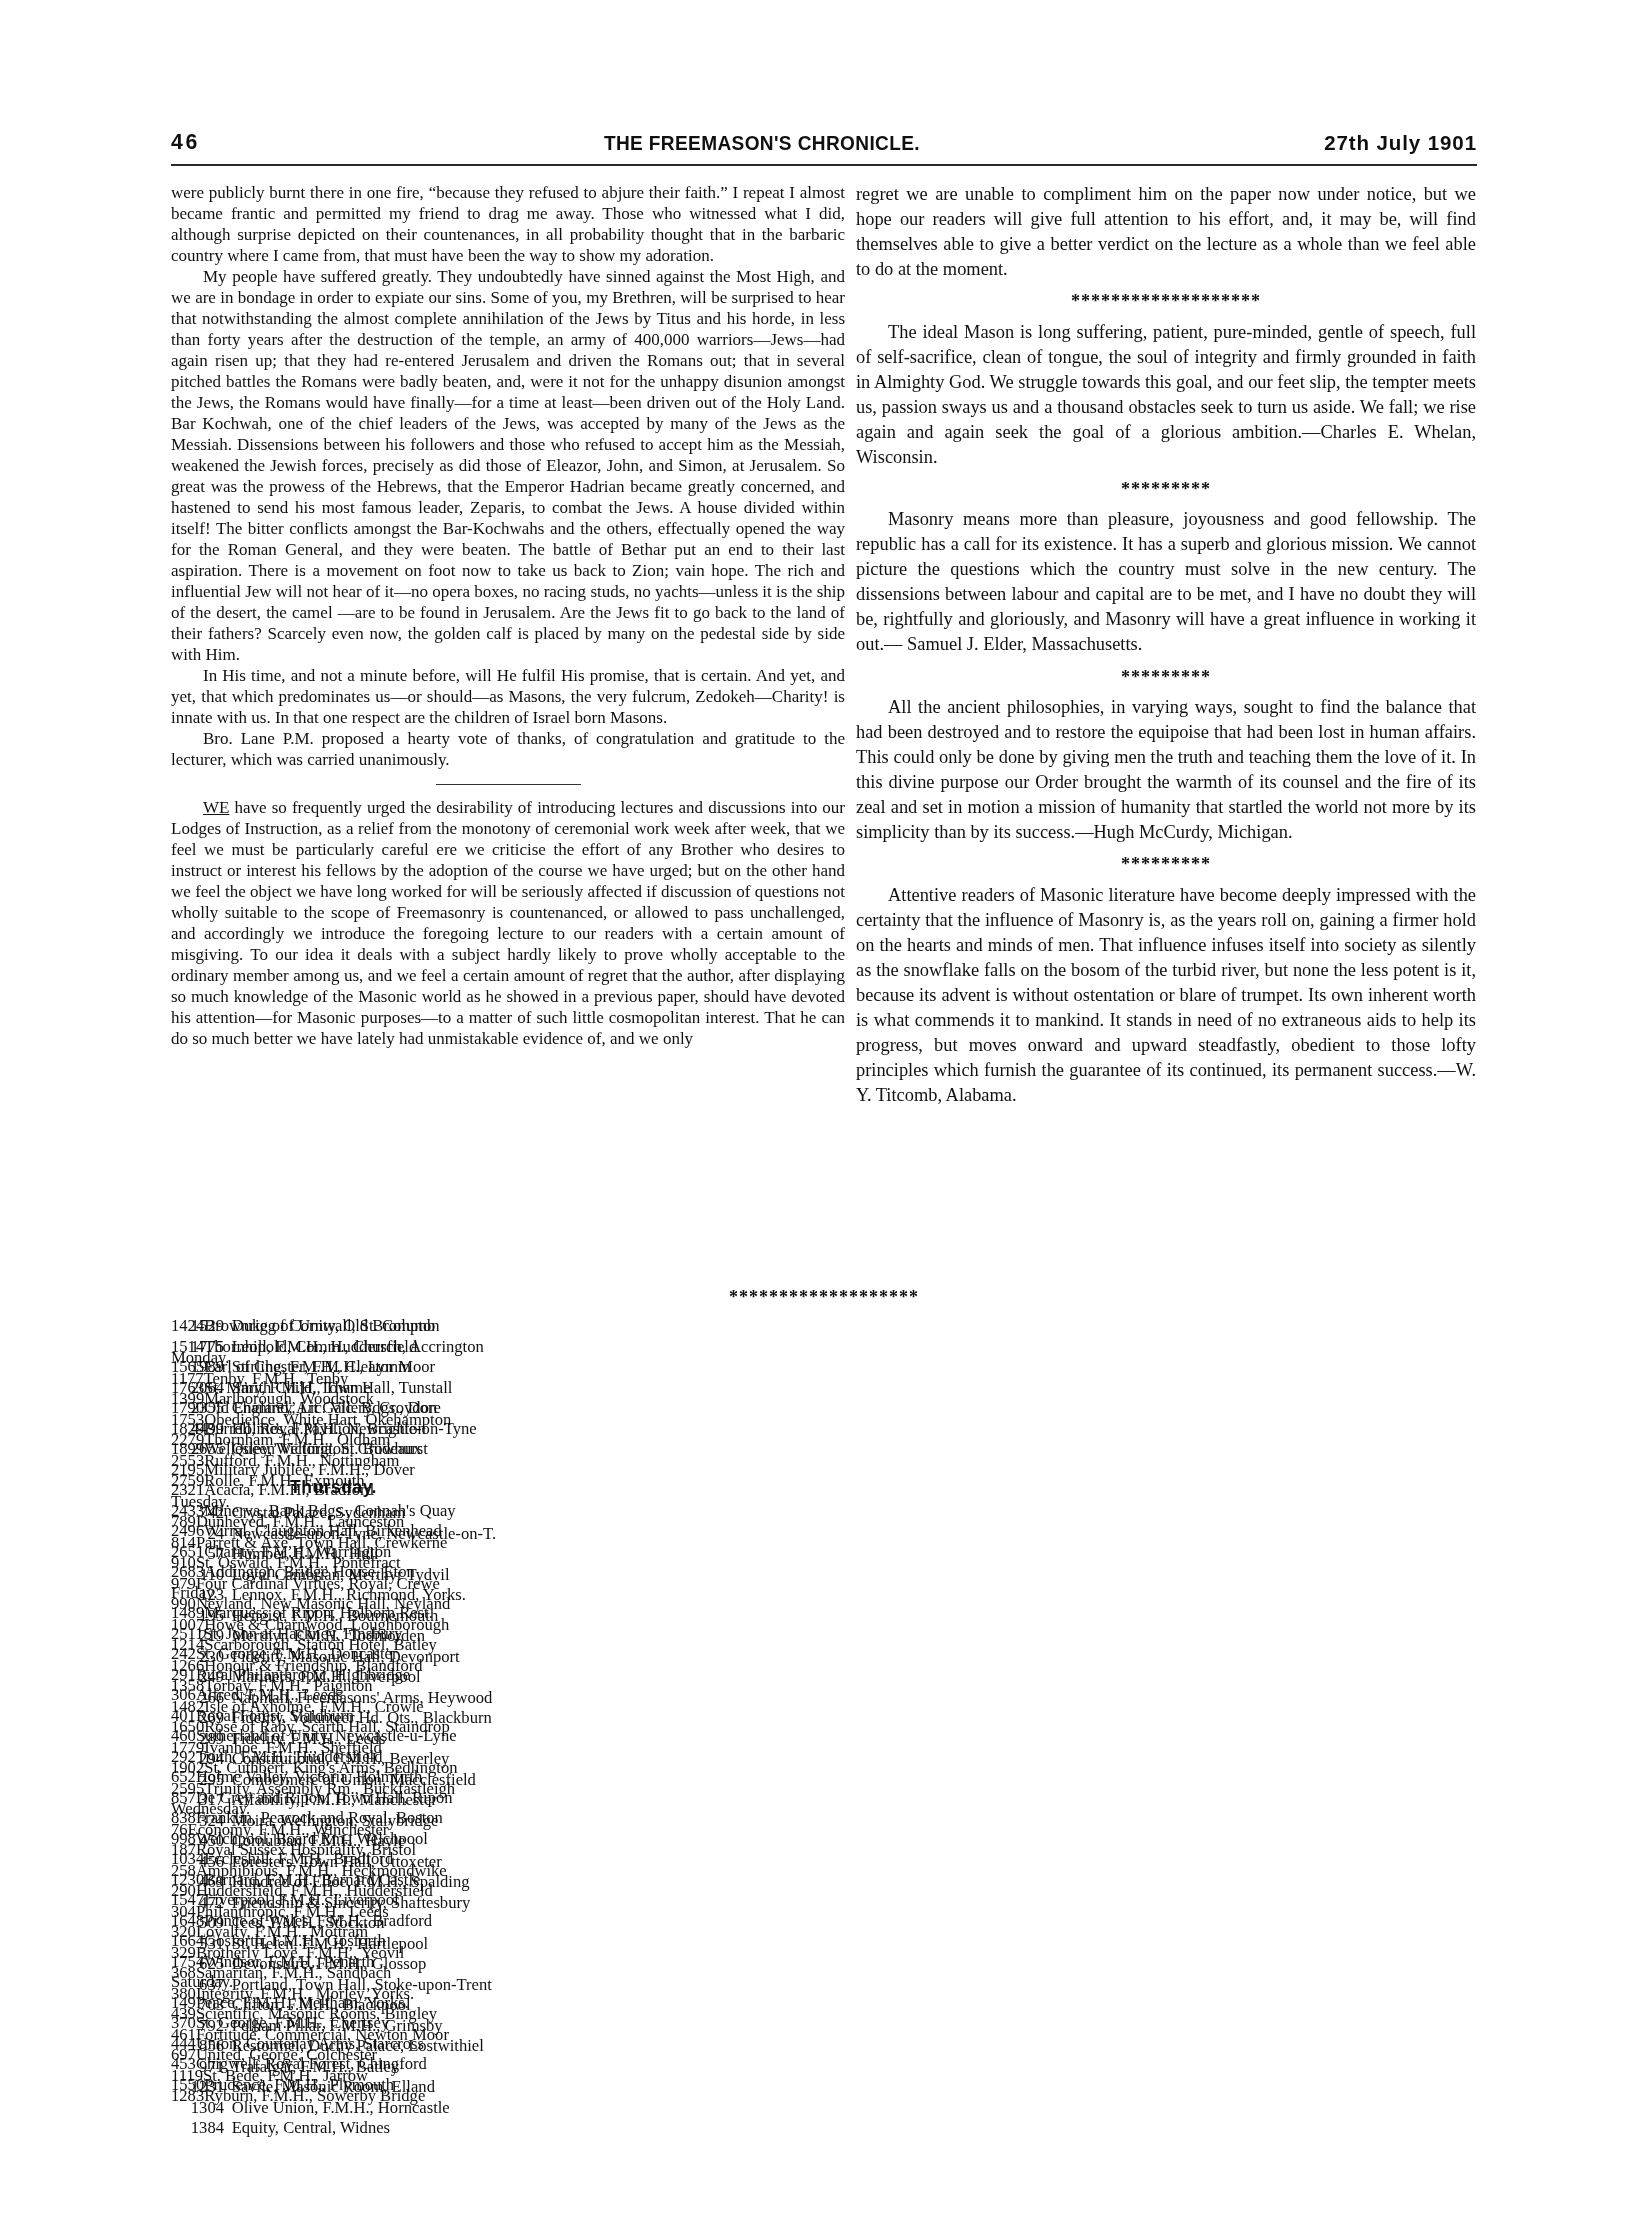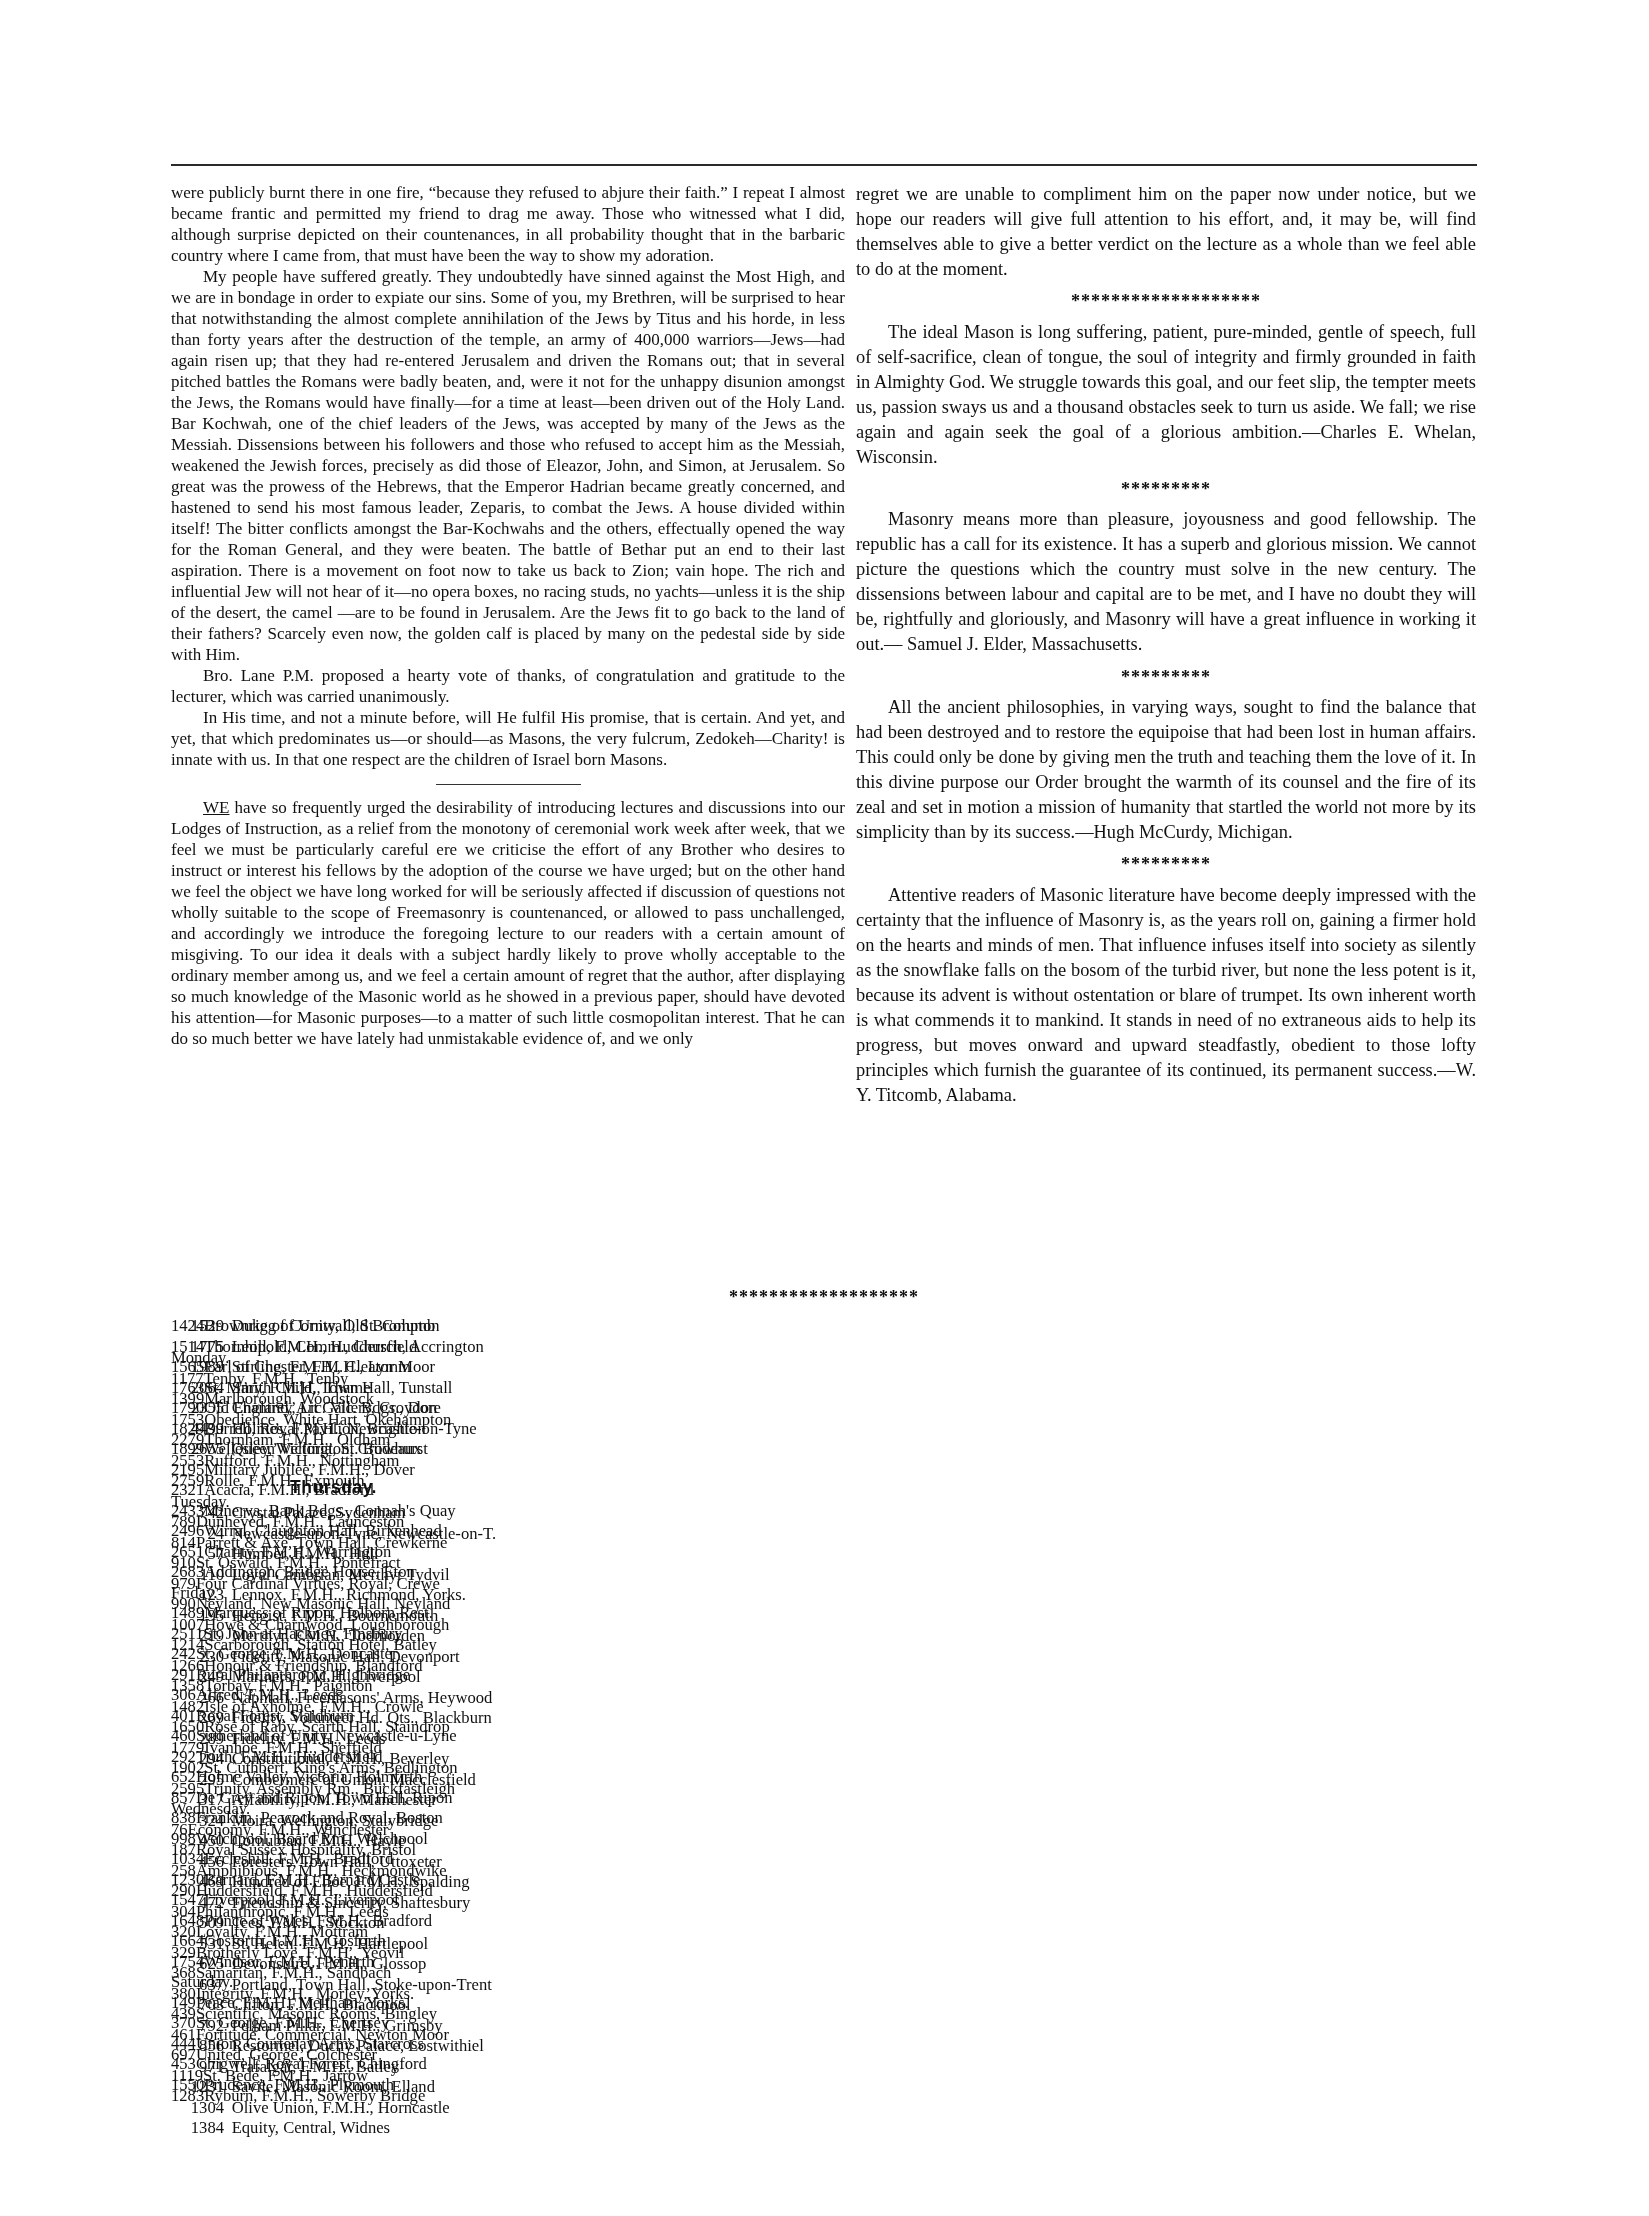--- a/index.html
+++ b/index.html
@@ -166,27 +166,32 @@
   .lodge-name {
     flex: 1 1 auto;
     overflow: hidden;
   }
 </style>
 </head>
 <body>
 
 <div class="page">
 
+  <div class="masthead">
+    <div class="masthead-folio">46</div>
+    <div class="masthead-title">THE FREEMASON'S CHRONICLE.</div>
+    <div class="masthead-date">27th July 1901</div>
+  </div>
   <div class="rule"></div>
 
   <div class="col" id="col-left">
     <p class="noindent">were publicly burnt there in one fire, “because they refused to abjure their faith.”  I repeat I almost became frantic and permitted my friend to drag me away.   Those who witnessed what I did, although surprise depicted on their countenances, in all probability thought that in the barbaric country where I came from, that must have been the way to show my adoration.</p>
     <p>My people have suffered greatly.  They undoubtedly have sinned against the Most High, and we are in bondage in order to expiate our sins.  Some of you, my Brethren, will be surprised to hear that notwithstanding the almost complete annihilation of the Jews by Titus and his horde, in less than forty years after the destruction of the temple, an army of 400,000 warriors—Jews—had again risen up; that they had re-entered Jerusalem and driven the Romans out; that in several pitched battles the Romans were badly beaten, and, were it not for the unhappy disunion amongst the Jews, the Romans would have finally—for a time at least—been driven out of the Holy Land. Bar Kochwah, one of the chief leaders of the Jews, was accepted by many of the Jews as the Messiah.  Dissensions between his followers and those who refused to accept him as the Messiah, weakened the Jewish forces, precisely as did those of Eleazor, John, and Simon, at Jerusalem.  So great was the prowess of the Hebrews, that the Emperor Hadrian became greatly concerned, and hastened to send his most famous leader, Zeparis, to combat the Jews.  A house divided within itself!  The bitter conflicts amongst the Bar-Kochwahs and the others, effectually opened the way for the Roman General, and they were beaten.  The battle of Bethar put an end to their last aspiration. There is a movement on foot now to take us back to Zion; vain hope. The rich and influential Jew will not hear of it—no opera boxes, no racing studs, no yachts—unless it is the ship of the desert, the camel —are to be found in Jerusalem.  Are the Jews fit to go back to the land of their fathers?  Scarcely even now, the golden calf is placed by many on the pedestal side by side with Him.</p>
+    <p>In His time, and not a minute before, will He fulfil His promise, that is certain.  And yet, and yet, that which predominates us—or should—as Masons, the very fulcrum, Zedokeh—Charity!  is innate with us.  In that one respect are the children of Israel born Masons.</p>
     <p>Bro. Lane P.M. proposed a hearty vote of thanks, of congratulation and gratitude to the lecturer, which was carried unanimously.</p>
-    <p>In His time, and not a minute before, will He fulfil His promise, that is certain.  And yet, and yet, that which predominates us—or should—as Masons, the very fulcrum, Zedokeh—Charity!  is innate with us.  In that one respect are the children of Israel born Masons.</p>
     <div class="short-rule"></div>
     <p><span class="smallcap-lead">WE</span><span> have so frequently urged the desirability of introducing lectures and discussions into our Lodges of Instruction, as a relief from the monotony of ceremonial work week after week, that we feel we must be particularly careful ere we criticise the effort of any Brother who desires to instruct or interest his fellows by the adoption of the course we have urged; but on the other hand we feel the object we have long worked for will be seriously affected if discussion of questions not wholly suitable to the scope of Freemasonry is countenanced, or allowed to pass unchallenged, and accordingly we introduce the foregoing lecture to our readers with a certain amount of misgiving.  To our idea it deals with a subject hardly likely to prove wholly acceptable to the ordinary member among us, and we feel a certain amount of regret that the author, after displaying so much knowledge of the Masonic world as he showed in a previous paper, should have devoted his attention—for Masonic purposes—to a matter of such little cosmopolitan interest.  That he can do so much better we have lately had unmistakable evidence of, and we only</span></p>
   </div>
 
   <div class="col" id="col-right">
     <p class="noindent">regret we are unable to compliment him on the paper now under notice, but we hope our readers will give full attention to his effort, and, it may be, will find themselves able to give a better verdict on the lecture as a whole than we feel able to do at the moment.</p>
     <div class="stars">*******************</div>
     <p>The ideal Mason is long suffering, patient, pure-minded, gentle of speech, full of self-sacrifice, clean of tongue, the soul of integrity and firmly grounded in faith in Almighty God.  We struggle towards this goal, and our feet slip, the tempter meets us, passion sways us and a thousand obstacles seek to turn us aside.  We fall; we rise again and again seek the goal of a glorious ambition.—Charles E. Whelan, Wisconsin.</p>
     <div class="stars">*********</div>
     <p>Masonry means more than pleasure, joyousness and good fellowship.  The republic has a call for its existence. It has a superb and glorious mission.  We cannot picture the questions which the country must solve in the new century. The dissensions between labour and capital are to be met, and I have no doubt they will be, rightfully and gloriously, and Masonry will have a great influence in working it out.— Samuel J. Elder, Massachusetts.</p>

